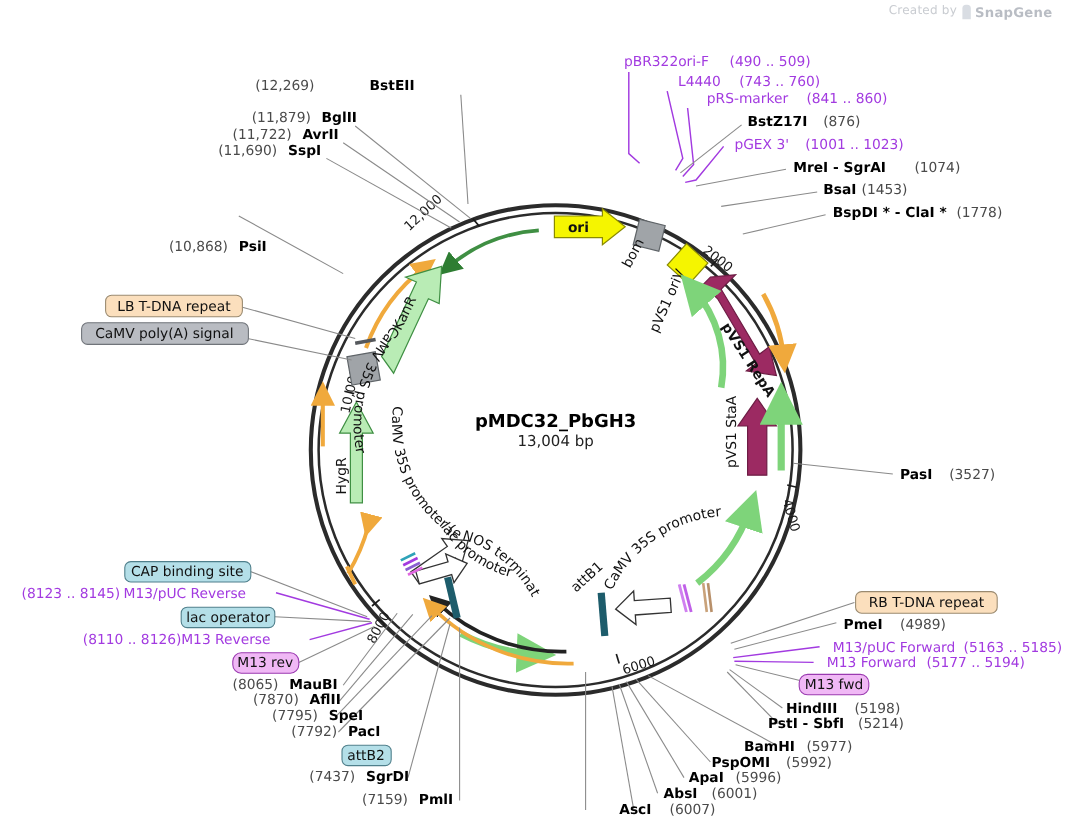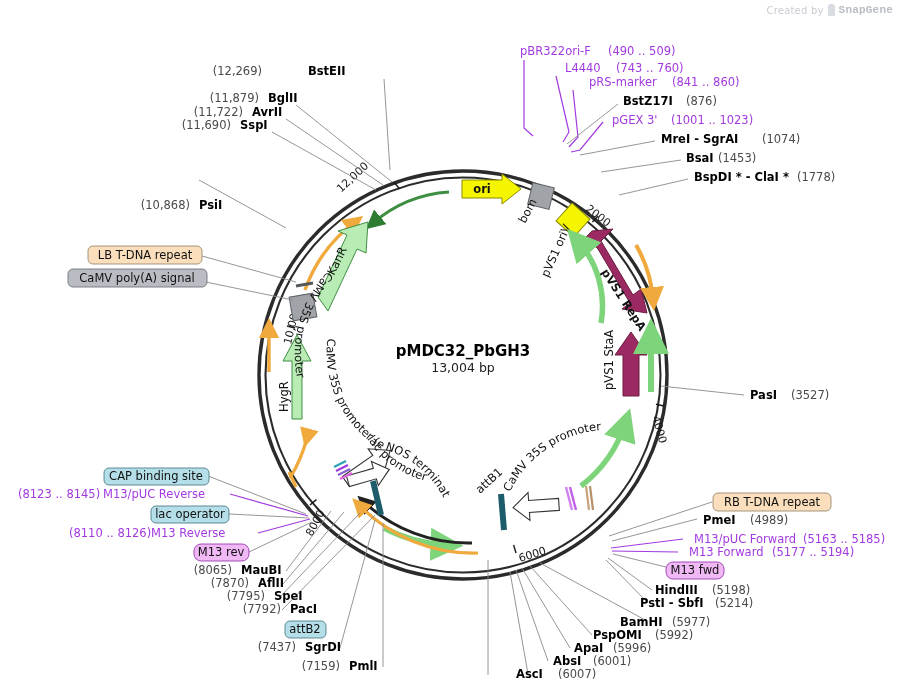--- a/index.html
+++ b/index.html
@@ -1,22 +1,22 @@
 <!DOCTYPE html>
 <html><head>
 <meta charset="utf-8">
 <style>
   html,body{margin:0;padding:0;background:#ffffff;}
   body{width:901px;height:691px;position:relative;overflow:hidden;
        font-family:"DejaVu Sans","Liberation Sans",sans-serif;}
   #root{position:absolute;left:0;top:0;width:901px;height:691px;}
   svg{position:absolute;left:0;top:0;}
-  .wm{position:absolute;right:8px;top:4px;font-size:10px;color:#c9ccd1;
-      letter-spacing:.2px;display:flex;align-items:center;gap:4px;}
-  .wm b{font-weight:bold;color:#b9bdc4;font-size:11px;font-family:Liberation Mono, monospace;}
+  .wm{position:absolute;right:24px;top:4px;font-size:10px;color:#c9ccd1;
+      letter-spacing:.2px;display:flex;align-items:flex-start;gap:4px;}
+  .wm b{font-weight:bold;color:#b9bdc4;font-size:11px;}
   .wmglyph{display:inline-block;width:7px;height:12px;background:#d9dde3;
       border-radius:3px 3px 0 0;}
   text{ -webkit-font-smoothing:antialiased; }
 </style>
 </head>
 <body>
 
 <div id="root">
 
   <div class="wm">

